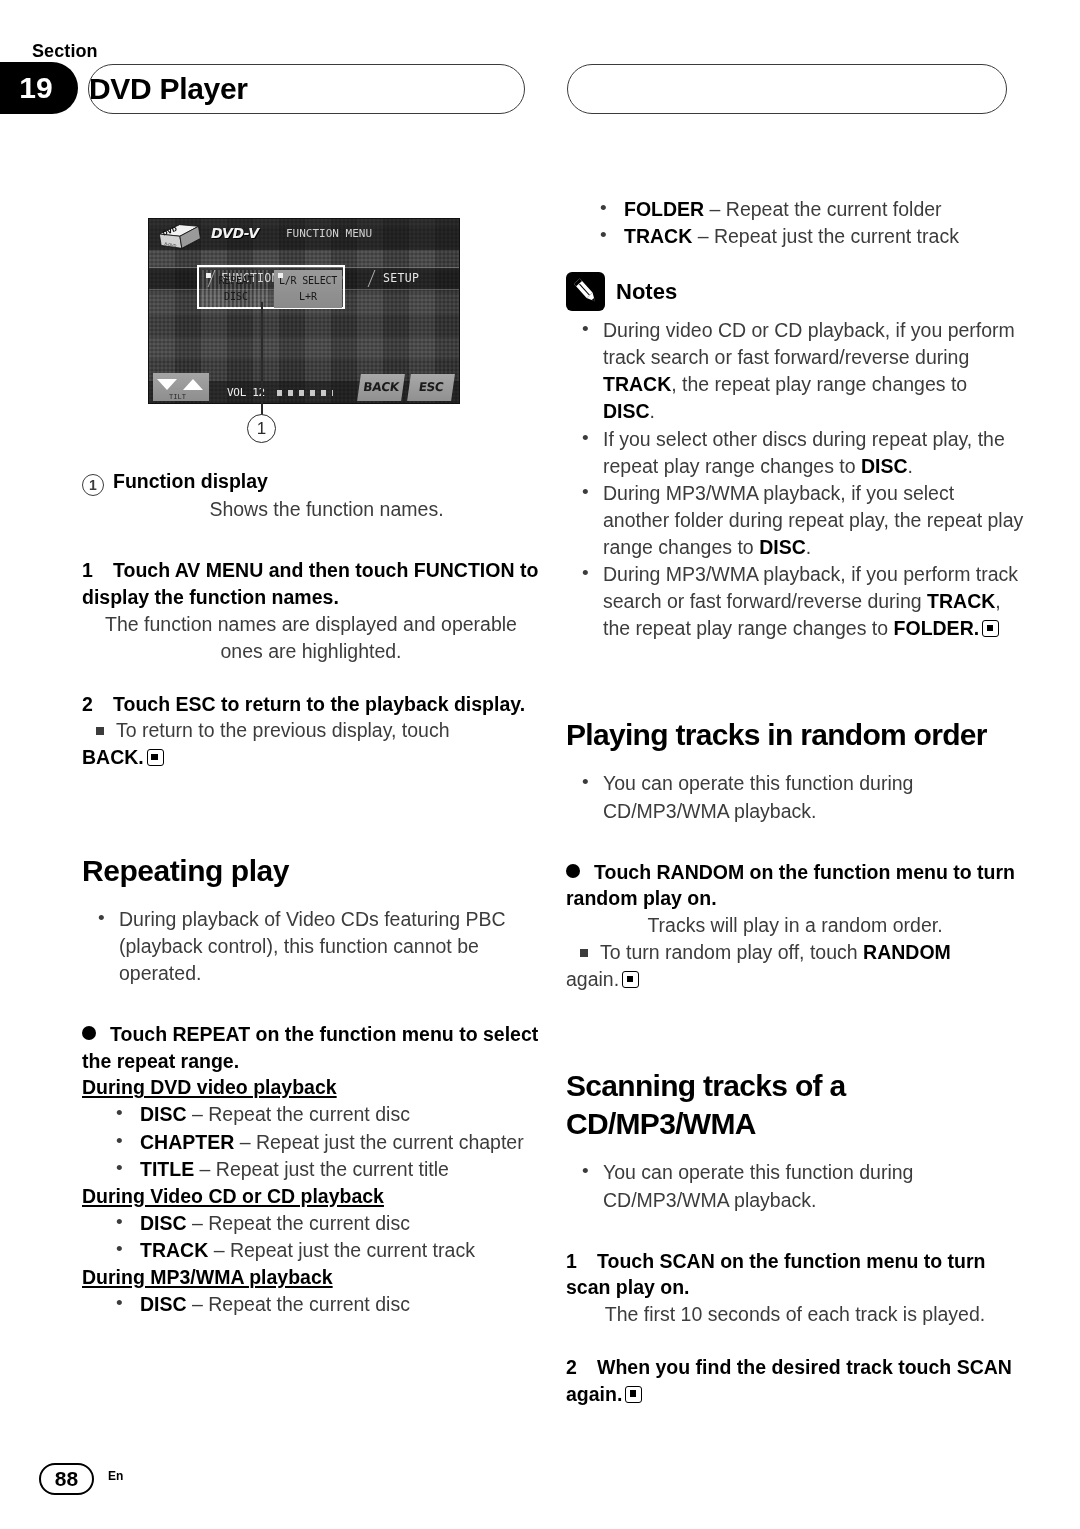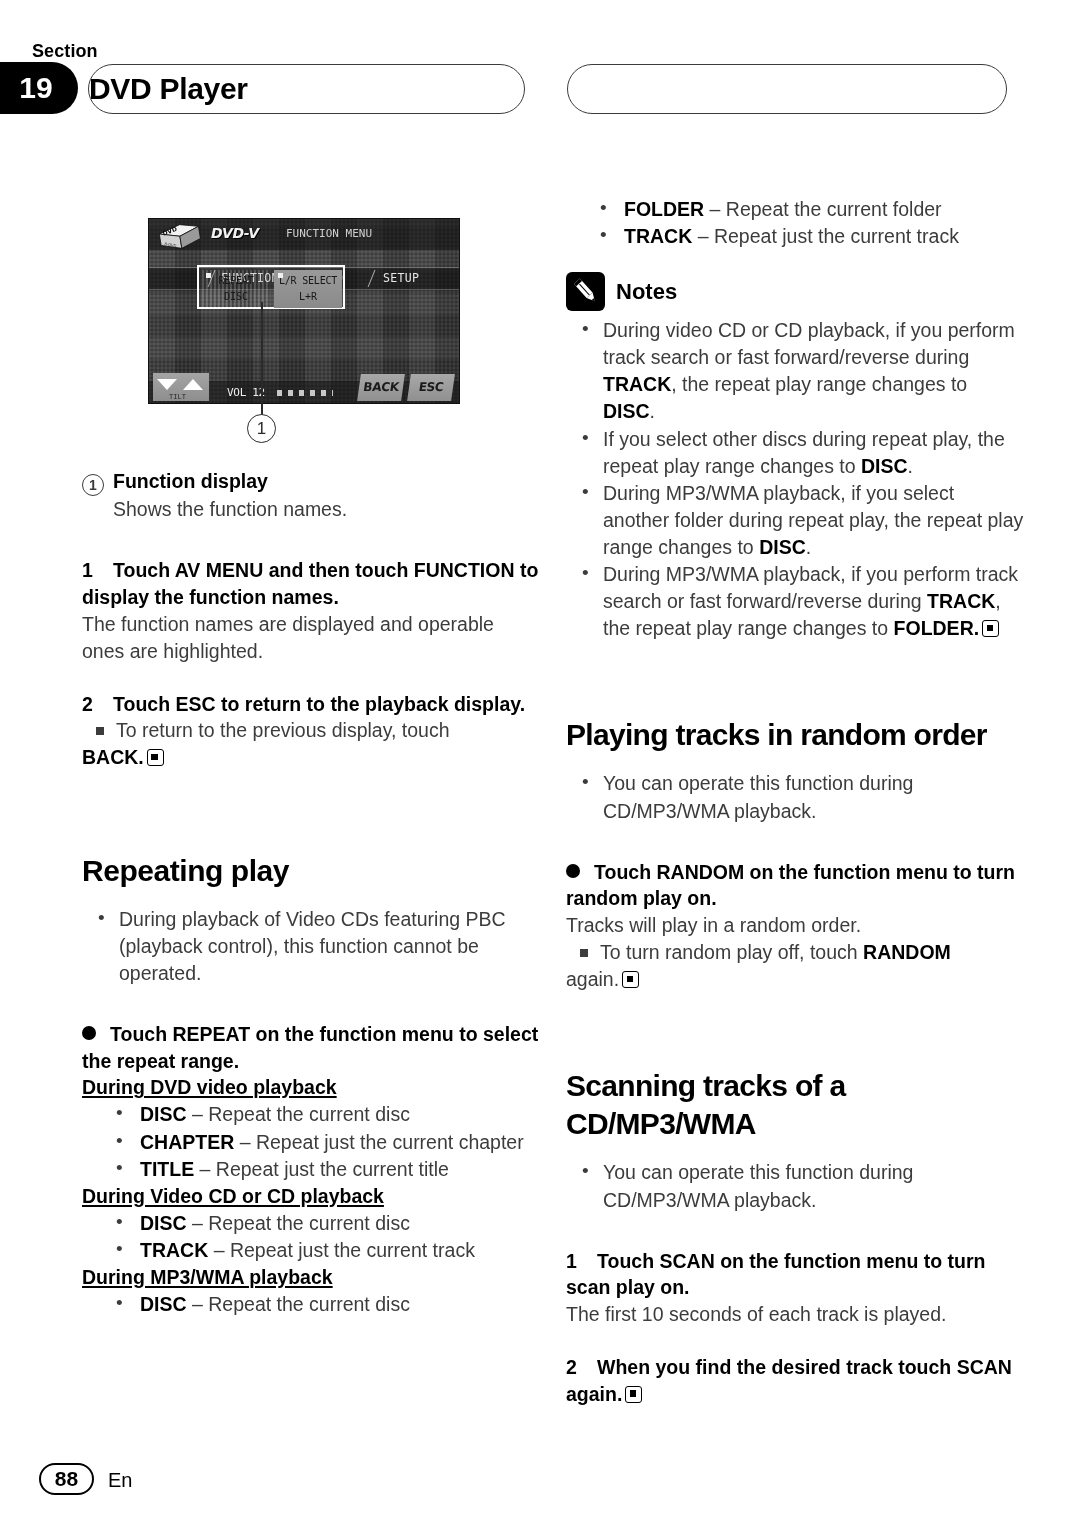--- a/index.html
+++ b/index.html
@@ -98,20 +98,21 @@
     color: #000;
   }
   h1.sec-head.tight { letter-spacing: -0.7px; }
 
   .body {
     font-size: 19.5px;
     line-height: 1.39;
     color: #3c3c3c;
     margin: 0;
     font-weight: 400;
+    text-align: center;
   }
   .bold {
     font-weight: bold;
     color: #000;
   }
   .stepline {
     font-size: 19.5px;
     line-height: 1.37;
     font-weight: bold;
     color: #000;
@@ -475,22 +476,22 @@
     text-align: center;
     line-height: 28px;
     font-size: 21px;
     font-weight: bold;
     color: #000;
   }
   .lang {
     position: absolute;
     left: 108px;
     top: 6px;
-    font-size: 20px;
-    font-weight: normal;
+    font-size: 12px;
+    font-weight: bold;
     color: #000;
   }
   .sp20 { height: 20px; }
   .sp26 { height: 26px; }
   .sp34 { height: 34px; }
   .sp40 { height: 40px; }
 </style>
 </head>
 <body>
 

